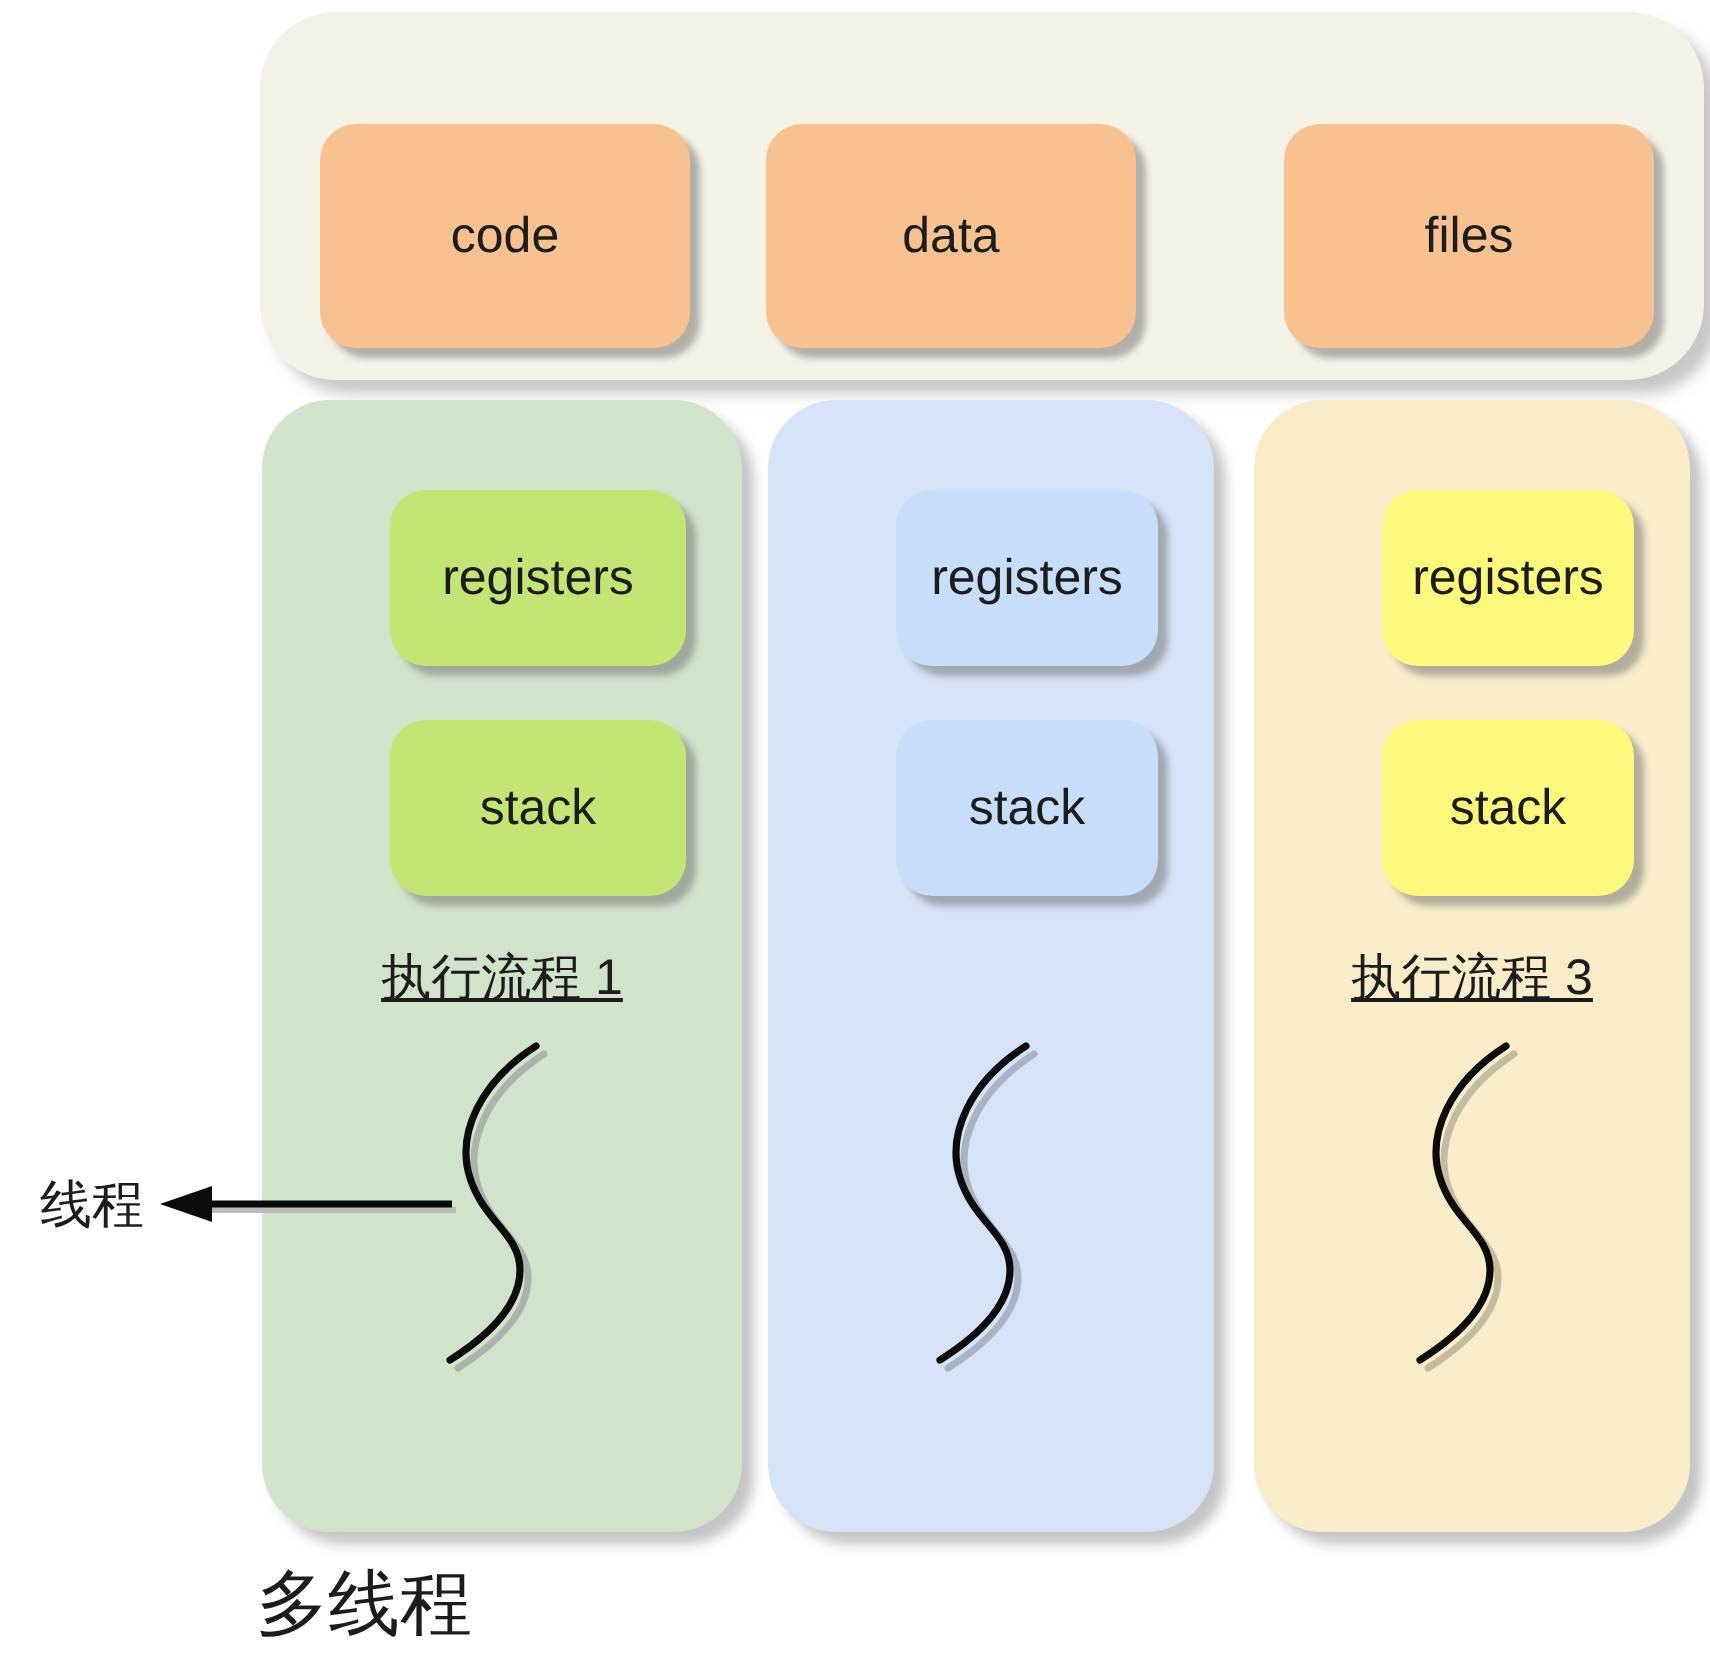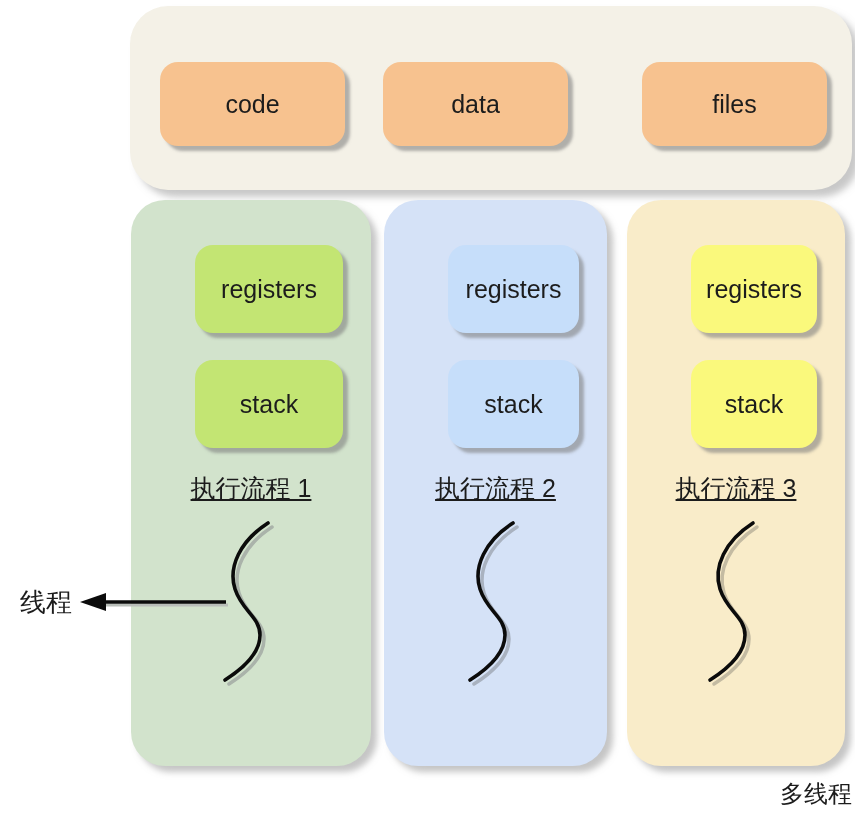--- a/index.html
+++ b/index.html
@@ -20,21 +20,21 @@
     position:relative;width:855px;height:834px;background:var(--page-bg);
     overflow:hidden;margin:0;
   }
   
   .process-box{
     position:absolute;left:130px;top:6px;width:722px;height:184px;
     background:var(--process-bg);border-radius:38px;
     box-shadow:7px 7px 7px rgba(145,145,145,0.5);
   }
   .res-box{
-    position:absolute;top:56px;width:185px;height:84px;border-radius:18px;
+    position:absolute;top:56px;width:185px;height:112px;border-radius:18px;
     background:var(--resource-box);
     box-shadow:5px 5px 3px rgba(120,120,120,0.55);
     display:flex;align-items:center;justify-content:center;
     font-size:25px;
   }
   .res-code{left:30px;}
   .res-data{left:253px;justify-content:center;}
   .res-files{left:512px;}
   
   .thread-col{
@@ -66,22 +66,22 @@
   }
   
   .pointer-label{
     position:absolute;left:20px;top:585px;font-size:26px;
   }
   .pointer-arrow{
     position:absolute;left:76px;top:588px;width:162px;height:28px;
   }
   
   .diagram-title{
-    position:absolute;left:128px;top:778px;width:724px;text-align:right;
-    font-size:24px;
+    position:absolute;left:128px;top:778px;width:724px;text-align:left;
+    font-size:36px;
   }
 </style>
 </head>
 <body>
 
 <div class="stage">
 
   <div class="process-box">
     <div class="res-box res-code">
       <span>code</span>
@@ -108,21 +108,20 @@
     </svg>
   </div>
 
   <div class="thread-col col2">
     <div class="mem-box mem-registers">
       <span>registers</span>
     </div>
     <div class="mem-box mem-stack">
       <span>stack</span>
     </div>
-    <div class="flow-label">执行流程 2</div>
     <svg class="squiggle" viewBox="0 0 70 172">
       <path d="M52,7 C24,25 12,51 19,73 C26,95 44,101 44,119 C44,137 28,152 9,164" fill="none" stroke="#a9b2c0" stroke-width="3.5" stroke-linecap="round" transform="translate(4,4)"></path>
       <path d="M52,7 C24,25 12,51 19,73 C26,95 44,101 44,119 C44,137 28,152 9,164" fill="none" stroke="#0b0b0b" stroke-width="3.6" stroke-linecap="round"></path>
     </svg>
   </div>
 
   <div class="thread-col col3">
     <div class="mem-box mem-registers">
       <span>registers</span>
     </div>

